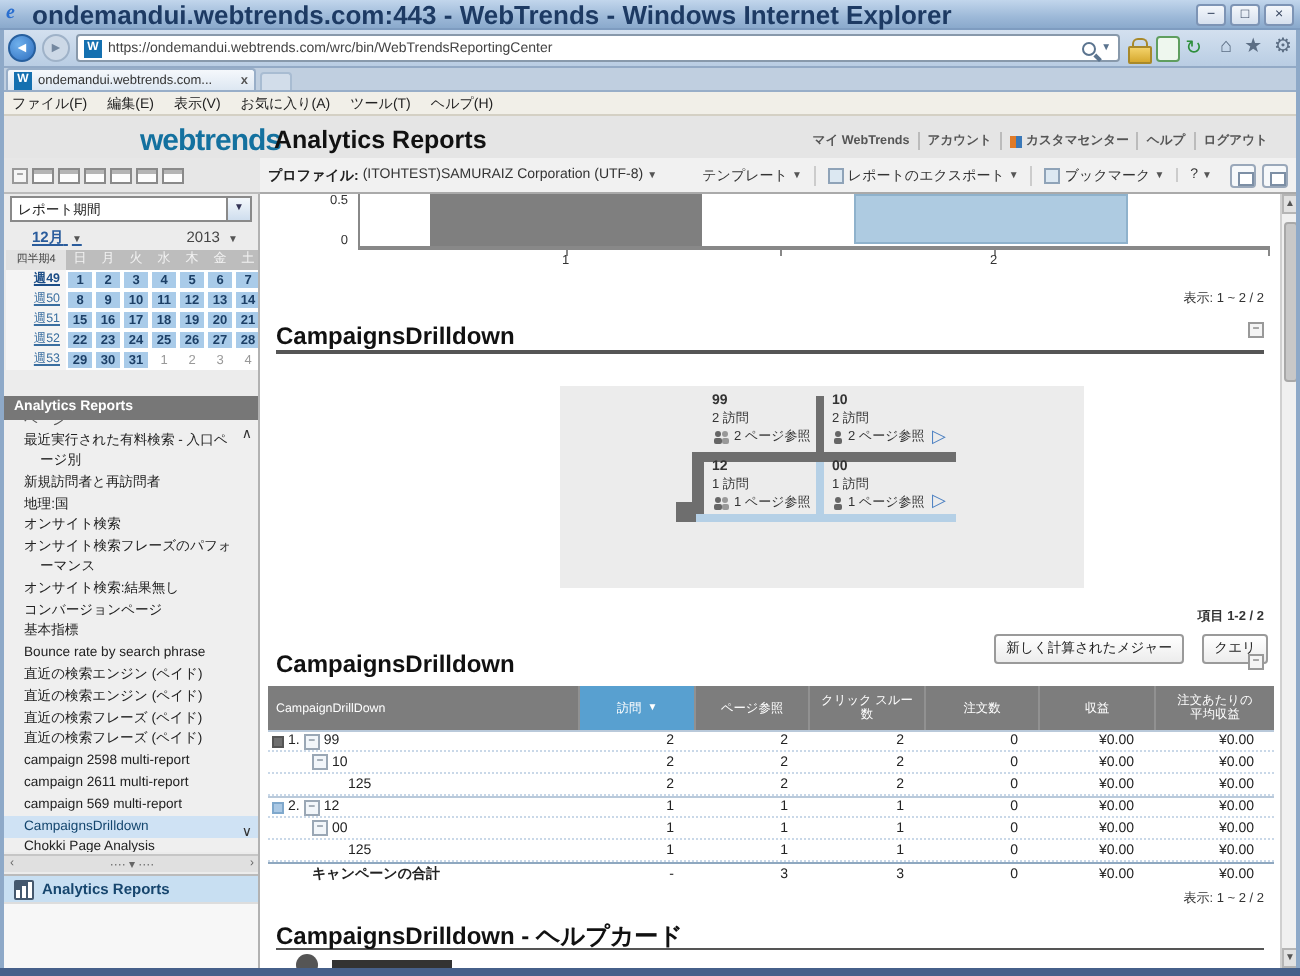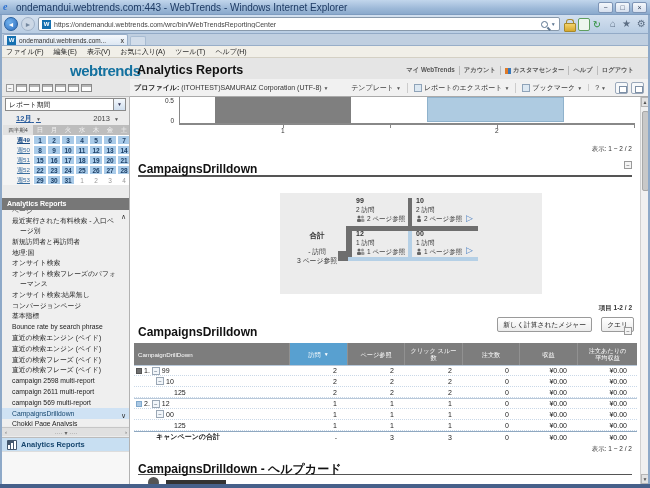--- a/index.html
+++ b/index.html
@@ -9,21 +9,21 @@
   
   .frame-l,.frame-r { position:absolute; top:15px; bottom:0; width:2px; background:#8ea9c8; z-index:50; }
   .frame-l{left:0} .frame-r{right:0}
   .frame-b { position:absolute; left:0; right:0; bottom:0; height:4px; background:#46608a; z-index:50; }
 
   
   #titlebar { position:absolute; left:0; top:0; width:650px; height:15px;
     background:linear-gradient(#c2d6ec,#9db9d8 60%,#8aa9cc); border-bottom:1px solid #7e9cc0;
     display:flex; align-items:center; padding:0 3px; }
   .ie-ico { width:10px; height:10px; color:#2a6fd0; font:italic bold 10px "Liberation Serif",serif; line-height:10px; margin-right:3px; }
-  #titlebar .ttl { font-size:10px; font-weight:normal; color:#1d3a63; flex:1; white-space:nowrap; overflow:hidden; }
+  #titlebar .ttl { font-size:13px; font-weight:bold; color:#1d3a63; flex:1; white-space:nowrap; overflow:hidden; }
   .winbtns { display:flex; gap:2px; }
   .winbtn { width:15px; height:11px; background:linear-gradient(#f4f7fb,#d6e0ee); border:1px solid #7d94b5; border-radius:2px;
     font-size:7px; line-height:9px; text-align:center; color:#33425c; }
 
   
   #addrbar { position:absolute; left:0; top:15px; width:650px; height:19px;
     background:linear-gradient(#d3e0ef,#b9cde3); border-bottom:1px solid #93aac6;
     display:flex; align-items:center; padding:0 4px; gap:3px; }
   .navcirc { width:14px; height:14px; border-radius:50%; text-align:center; line-height:13px; font-size:7px; }
   .back { background:radial-gradient(circle at 35% 35%,#6fb0ec,#2f6fc0); border:1px solid #275f9e; color:#fff; }
@@ -512,25 +512,20 @@
     </div>
 
     <span class="paging" style="top:48px;">表示: 1 ~ 2 / 2</span>
 
     <div class="sechead" style="top:62px; height:18px;">
       <b>CampaignsDrilldown</b>
       <span class="secmin">−</span>
     </div>
 
     <div id="diagram">
-      <div class="dtot">
-        <b>合計</b>
-        <span>- 訪問</span>
-        <span>3 ページ参照</span>
-      </div>
       <div class="branch stem"></div>
       <div class="branch foot"></div>
       <div class="branch topline"></div>
       <div class="branch botline"></div>
       <div class="vdiv d1"></div>
       <div class="vdiv d2"></div>
 
       <div class="dnode n0">
         <b>99</b>
         <span>2 訪問</span>

